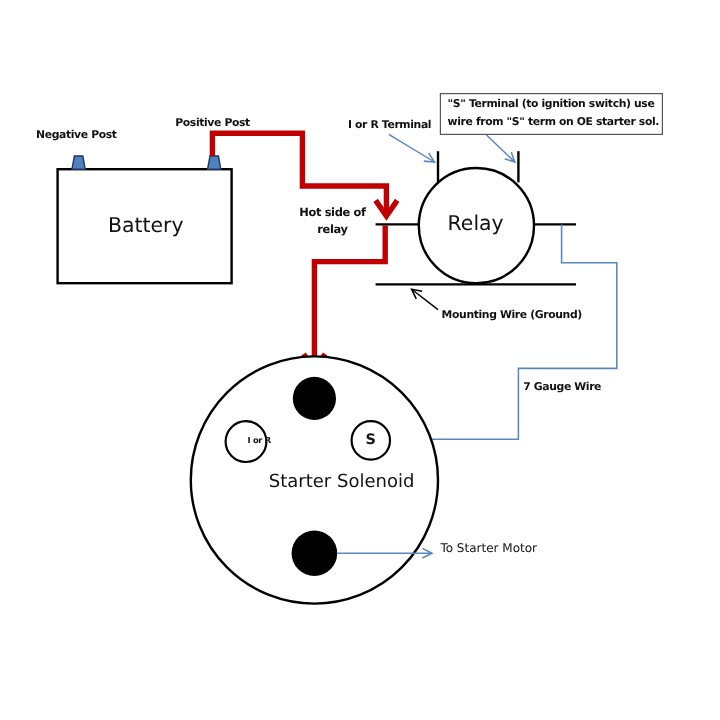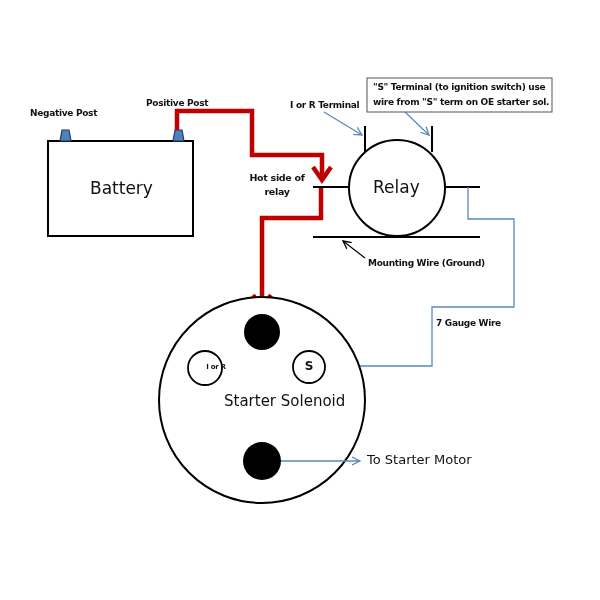--- a/index.html
+++ b/index.html
@@ -68,13 +68,13 @@
 <div class="lbl small center" style="left:246px;top:172px;width:62px;font-size:9.5px;">Hot side of</div>
 <div class="lbl small center" style="left:246px;top:186px;width:62px;font-size:9.5px;">relay</div>
 <div class="lbl big" style="left:373px;top:177px;font-size:17px;">Relay</div>
 <div class="lbl small" style="left:368px;top:258px;">Mounting Wire (Ground)</div>
 
 <div class="lbl small" style="left:436px;top:318px;">7 Gauge Wire</div>
 
 <div class="lbl small center" style="left:190px;top:363px;width:52px;font-size:7px;">I or R</div>
 <div class="lbl center" style="left:299px;top:359px;width:20px;font-size:12px;font-weight:bold;">S</div>
 <div class="lbl big" style="left:194px;top:392px;font-size:15px;margin-left:30px;">Starter Solenoid</div>
-<div class="lbl big" style="left:367px;top:452px;font-size:13px;">To Starter Motor</div>
+<div class="lbl big" style="left:367px;top:452px;font-size:10px;">To Starter Motor</div>
 
 </body></html>

